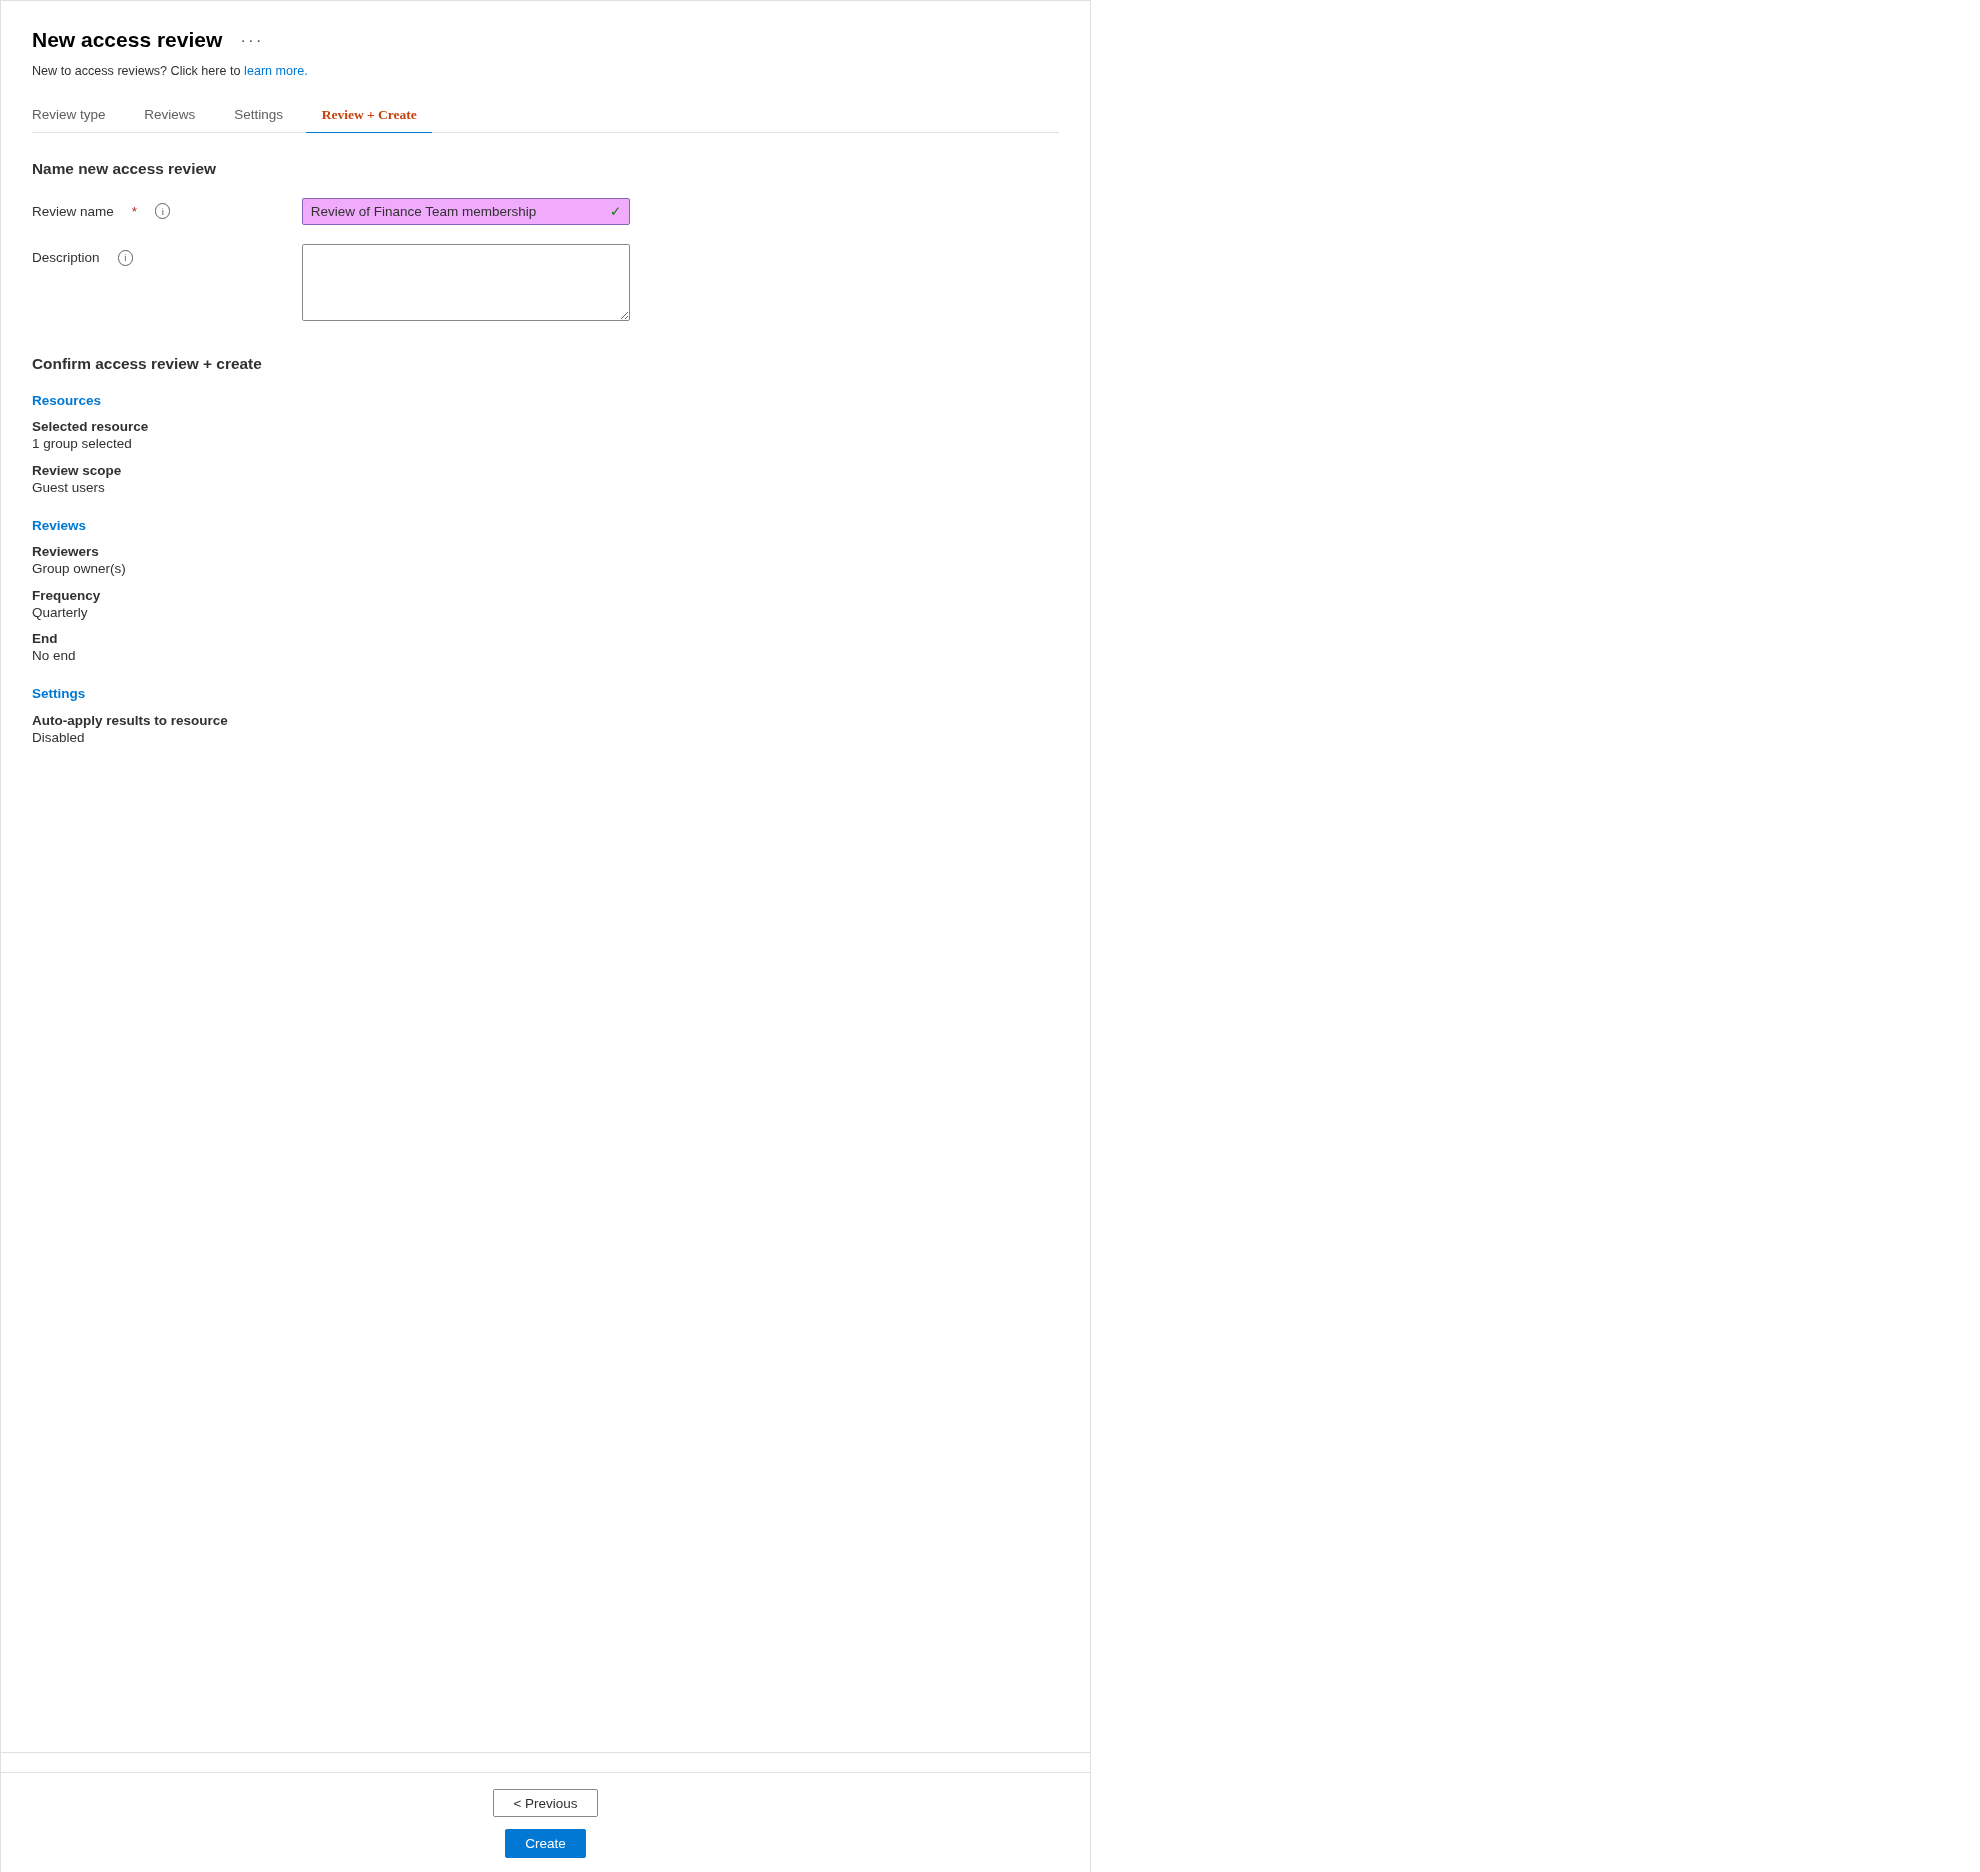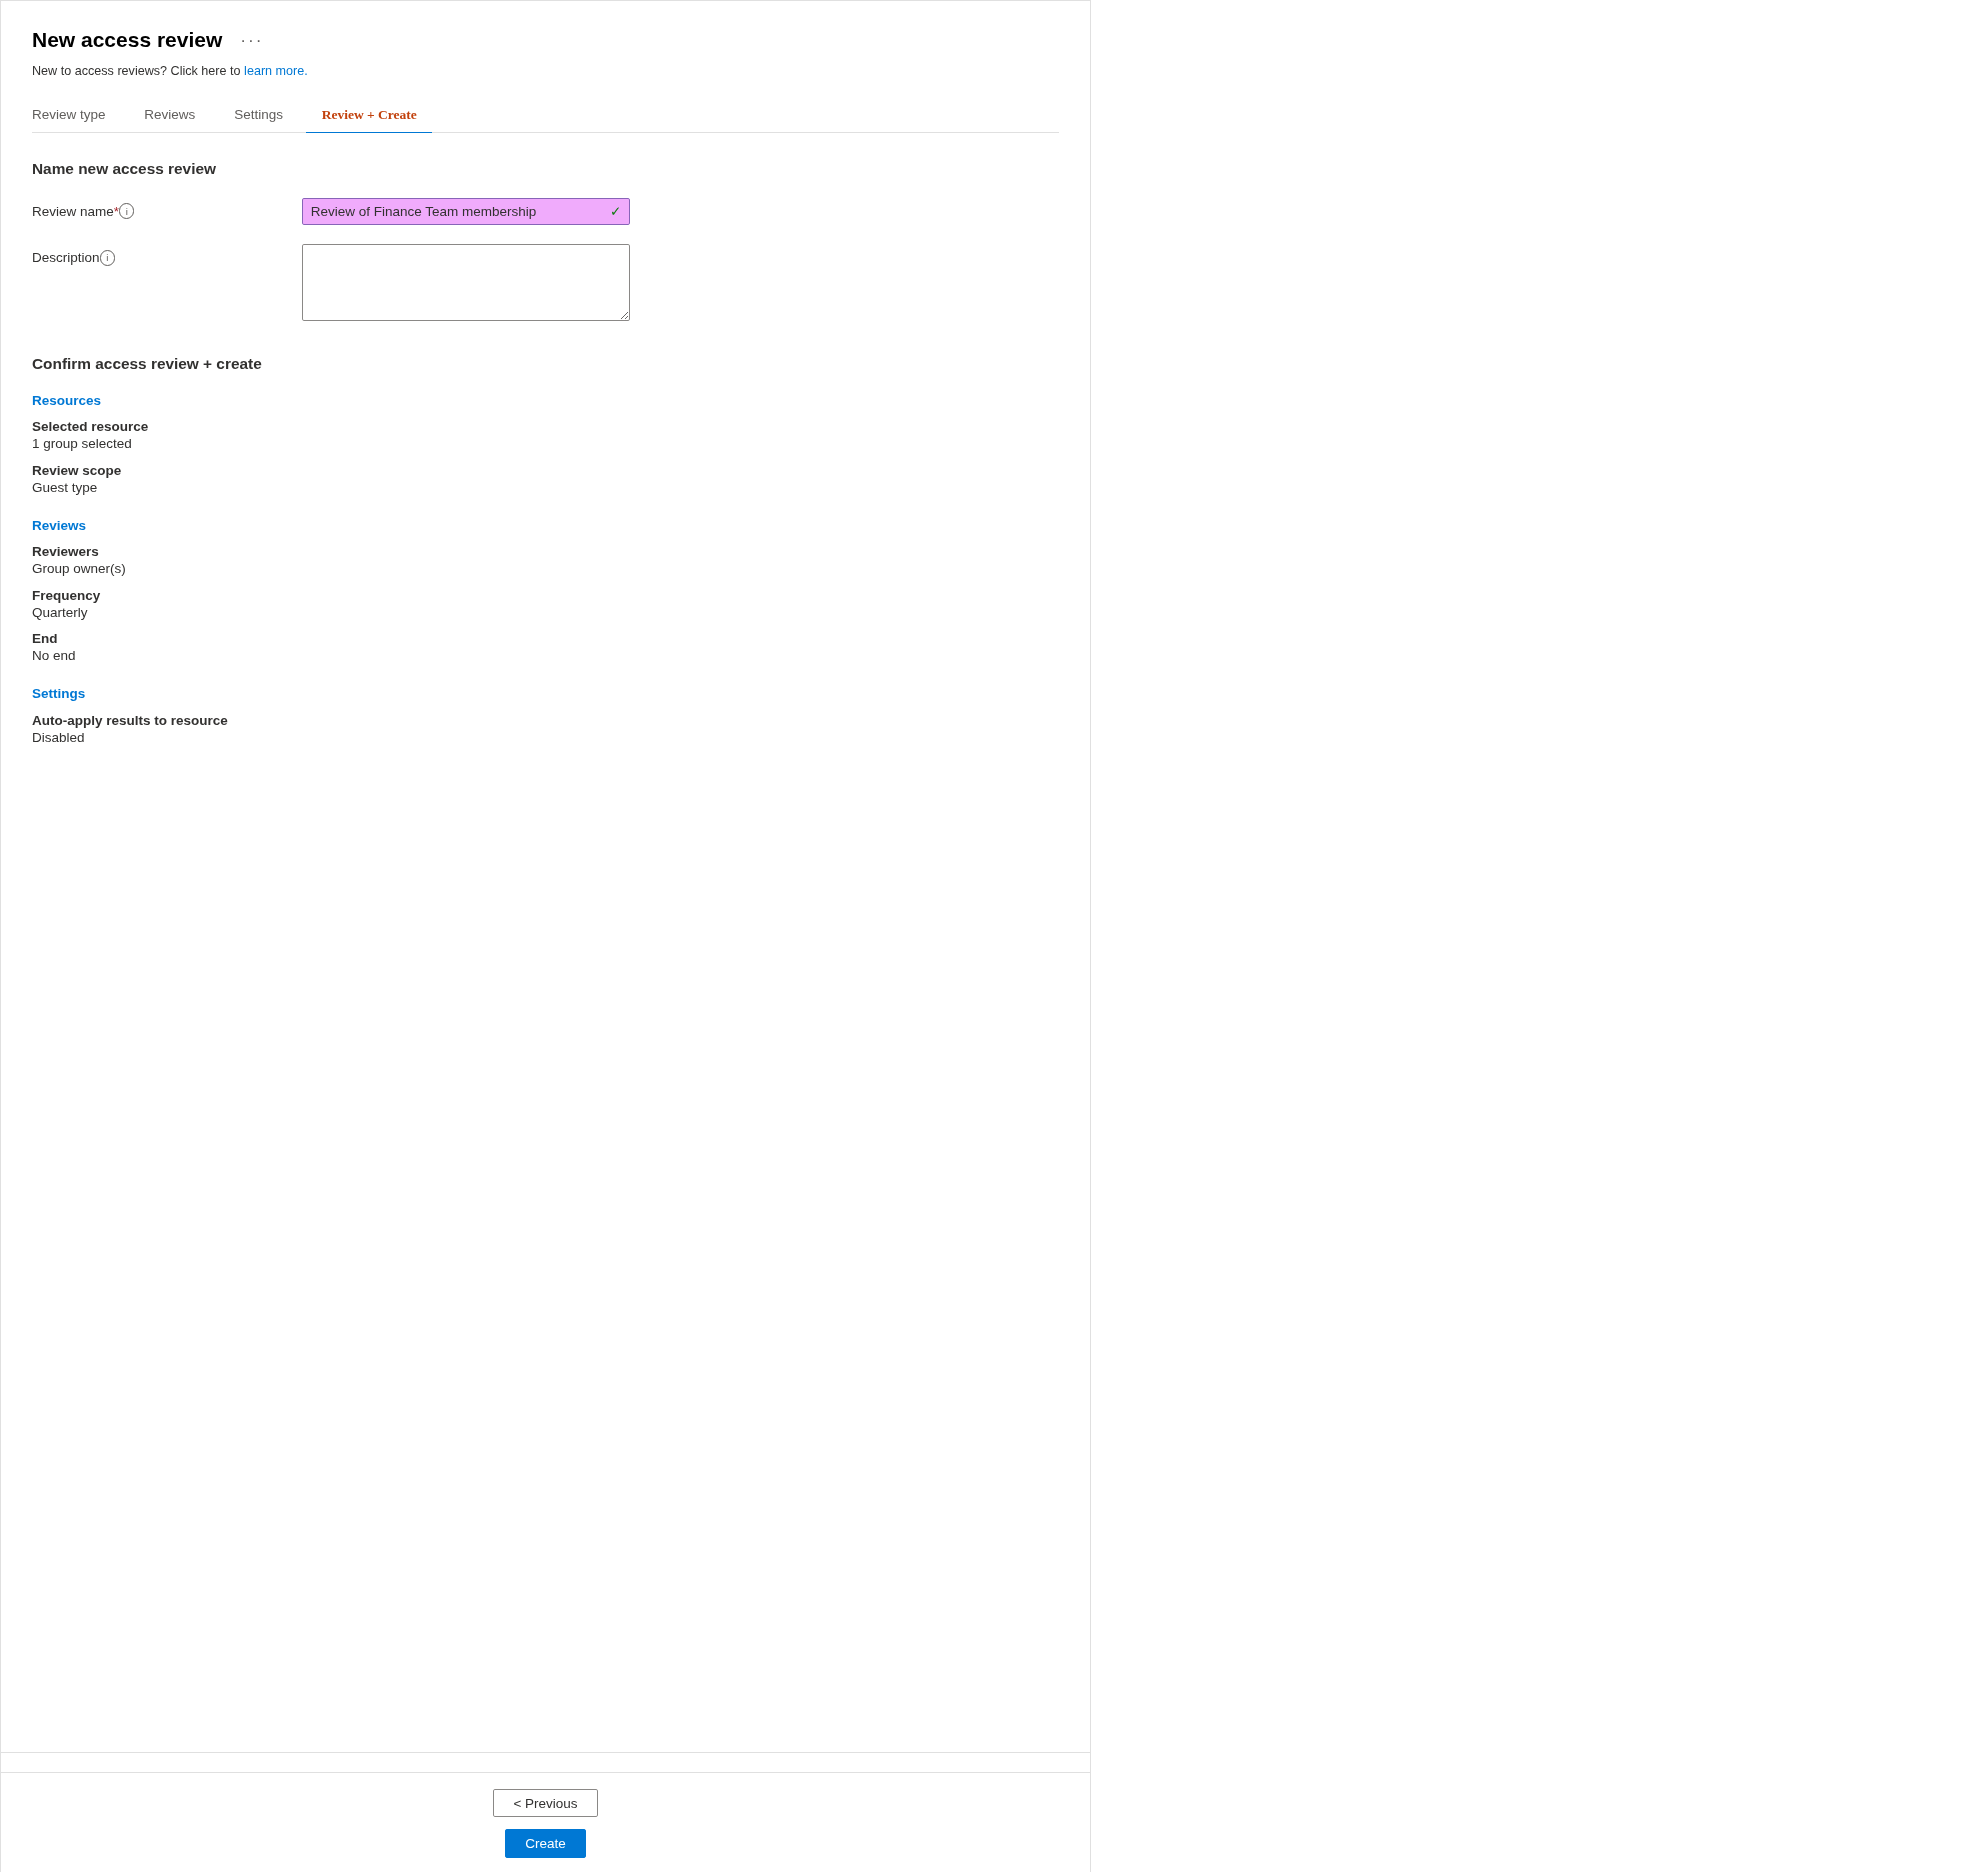--- a/index.html
+++ b/index.html
@@ -108,21 +108,21 @@
     }
 
     .form-label {
       width: 270px;
       min-width: 270px;
       font-size: 13.5px;
       color: #323130;
       padding-top: 5.8px;
       display: flex;
       align-items: center;
-      gap: 0;
+      gap: 18px;
       text-align: right;
     }
 
     .required-star {
       color: #a4262c;
     }
 
     .info-icon {
       display: inline-flex;
       align-items: center;
@@ -312,21 +312,21 @@
       <div class="confirm-title">Confirm access review + create</div>
 
       <div class="review-group">
         <div class="review-group-title">Resources</div>
         <div class="review-item">
           <div class="review-item-label">Selected resource</div>
           <div class="review-item-value">1 group selected</div>
         </div>
         <div class="review-item">
           <div class="review-item-label">Review scope</div>
-          <div class="review-item-value">Guest type</div>
+          <div class="review-item-value">Guest users</div>
         </div>
       </div>
 
       <div class="review-group">
         <div class="review-group-title">Reviews</div>
         <div class="review-item">
           <div class="review-item-label">Reviewers</div>
           <div class="review-item-value">Group owner(s)</div>
         </div>
         <div class="review-item">

